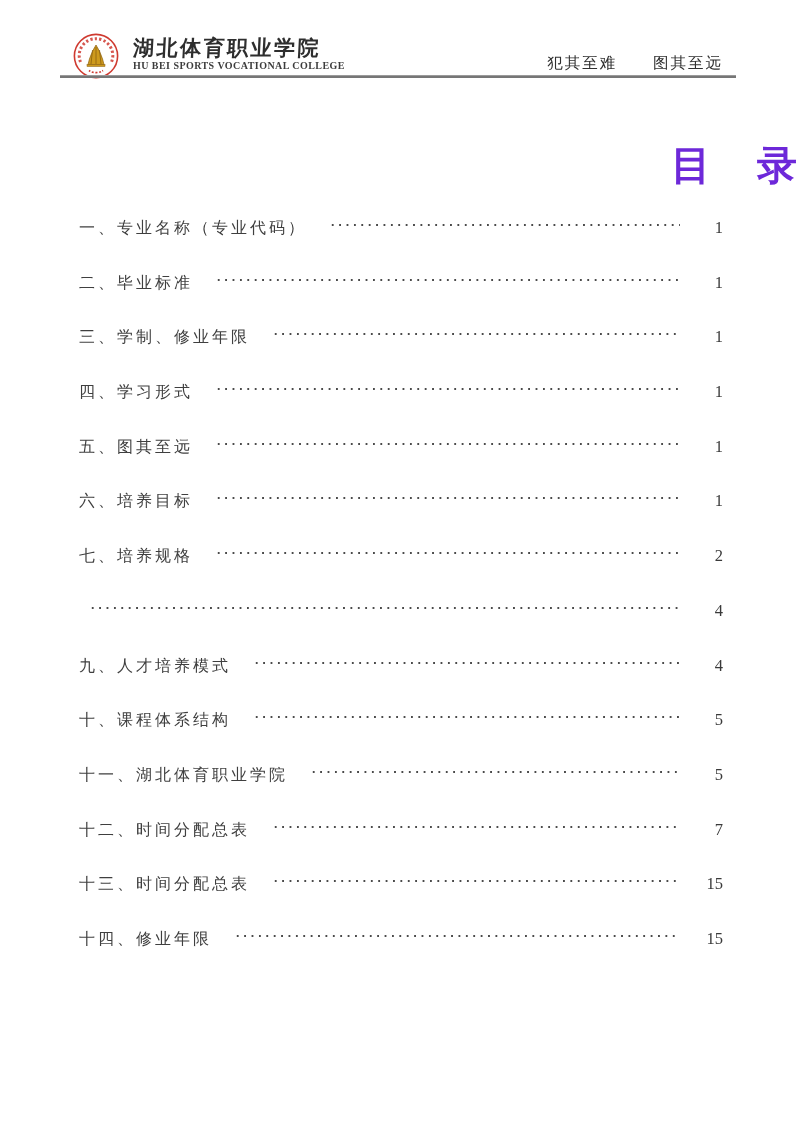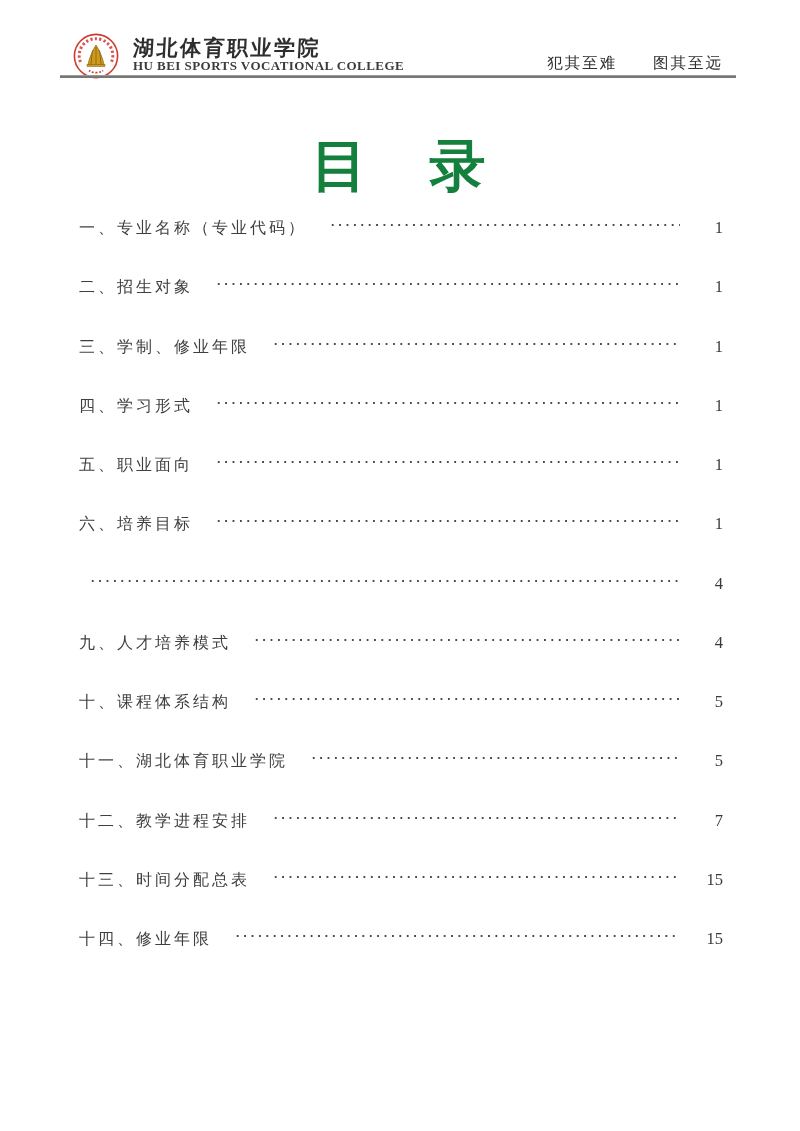--- a/index.html
+++ b/index.html
@@ -29,21 +29,21 @@
   .brand-cn {
     font-size: 21px;
     font-weight: bold;
     letter-spacing: 2.5px;
     color: #2e2e2e;
     line-height: 26px;
     transform: skewX(-3deg);
     display: inline-block;
   }
   .brand-en {
-    font-size: 13px;
+    font-size: 10px;
     letter-spacing: 0.45px;
     color: #3c3c3c;
     font-weight: bold;
     line-height: 10px;
   }
   .hdr-motto {
     position: absolute;
     right: 77px; top: 53px;
     font-size: 15.5px;
     letter-spacing: 2px;
@@ -57,25 +57,25 @@
     width: 676px; height: 2.5px;
     background: #767676;
     border-top: 0.5px solid #9a9a9a;
   }
 
   
   .doc-title {
     position: absolute;
     left: 0; top: 142px;
     width: 100%;
-    text-align: center;
-    font-size: 56px;
+    text-align: right;
+    font-size: 40px;
     font-weight: bold;
     letter-spacing: 3px;
-    color: #15803d;
+    color: #6d28d9;
     line-height: 48px;
   }
 
   
   .toc {
     position: absolute;
     left: 79px; top: 218px;
     width: 644px; height: 731px;
     display: flex;
     flex-direction: column;
@@ -145,49 +145,54 @@
   <div class="doc-title">目　录</div>
 
   <div class="toc">
     <div class="toc-row">
       <span class="toc-label">一、专业名称（专业代码）</span>
       <span class="toc-leader"></span>
       <span class="toc-page">1</span>
     </div>
 
     <div class="toc-row">
-      <span class="toc-label">二、招生对象</span>
+      <span class="toc-label">二、毕业标准</span>
       <span class="toc-leader"></span>
       <span class="toc-page">1</span>
     </div>
 
     <div class="toc-row">
       <span class="toc-label">三、学制、修业年限</span>
       <span class="toc-leader"></span>
       <span class="toc-page">1</span>
     </div>
 
     <div class="toc-row">
       <span class="toc-label">四、学习形式</span>
       <span class="toc-leader"></span>
       <span class="toc-page">1</span>
     </div>
 
     <div class="toc-row">
-      <span class="toc-label">五、职业面向</span>
+      <span class="toc-label">五、图其至远</span>
       <span class="toc-leader"></span>
       <span class="toc-page">1</span>
     </div>
 
     <div class="toc-row">
       <span class="toc-label">六、培养目标</span>
       <span class="toc-leader"></span>
       <span class="toc-page">1</span>
     </div>
 
+    <div class="toc-row">
+      <span class="toc-label">七、培养规格</span>
+      <span class="toc-leader"></span>
+      <span class="toc-page">2</span>
+    </div>
 
     <div class="toc-row">
       <span class="toc-leader"></span>
       <span class="toc-page">4</span>
     </div>
 
     <div class="toc-row">
       <span class="toc-label">九、人才培养模式</span>
       <span class="toc-leader"></span>
       <span class="toc-page">4</span>
@@ -199,21 +204,21 @@
       <span class="toc-page">5</span>
     </div>
 
     <div class="toc-row">
       <span class="toc-label">十一、湖北体育职业学院</span>
       <span class="toc-leader"></span>
       <span class="toc-page">5</span>
     </div>
 
     <div class="toc-row">
-      <span class="toc-label">十二、教学进程安排</span>
+      <span class="toc-label">十二、时间分配总表</span>
       <span class="toc-leader"></span>
       <span class="toc-page">7</span>
     </div>
 
     <div class="toc-row">
       <span class="toc-label">十三、时间分配总表</span>
       <span class="toc-leader"></span>
       <span class="toc-page">15</span>
     </div>
 

